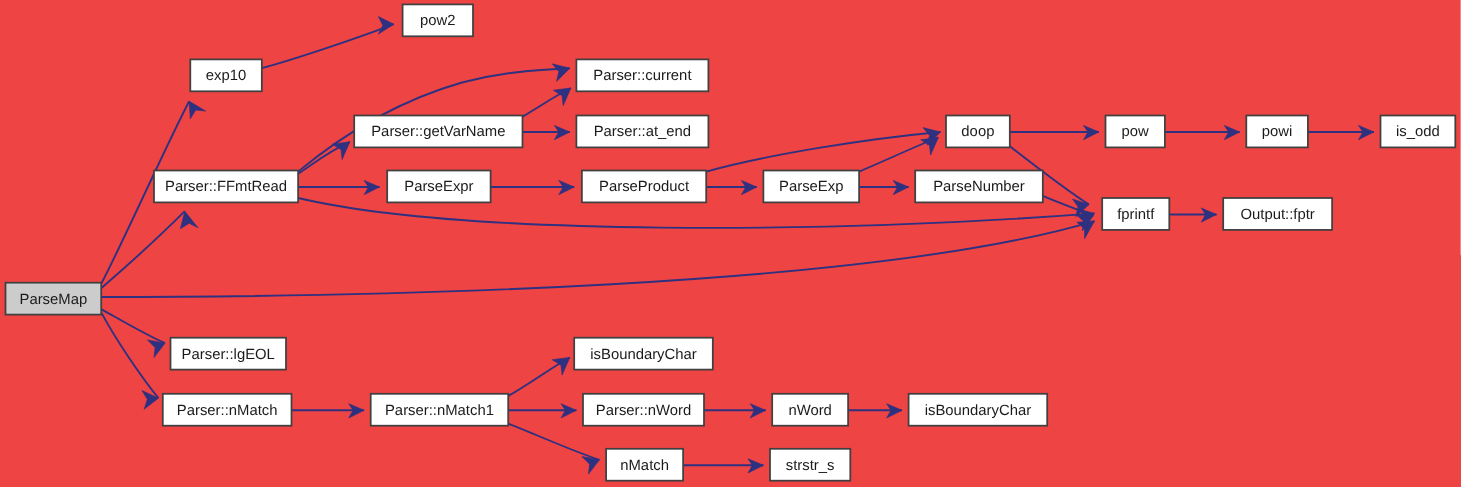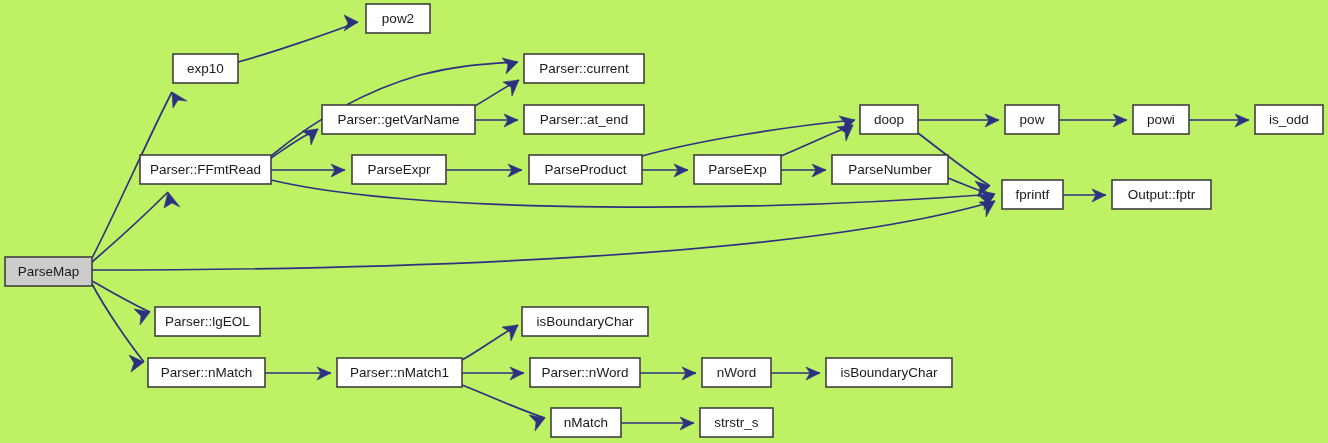--- a/index.html
+++ b/index.html
@@ -4,21 +4,21 @@
 <style>
   html, body {
     margin: 0;
     padding: 0;
     background: #ffffff;
   }
   #graph-root {
     position: relative;
     width: 1328px;
     height: 443px;
-    background: #bef264;
+    background: #ef4444;
     font-family: "Liberation Sans", sans-serif;
     overflow: hidden;
   }
   svg.graph-canvas {
     position: absolute;
     top: 0;
     left: 0;
     width: 1328px;
     height: 443px;
     display: block;

